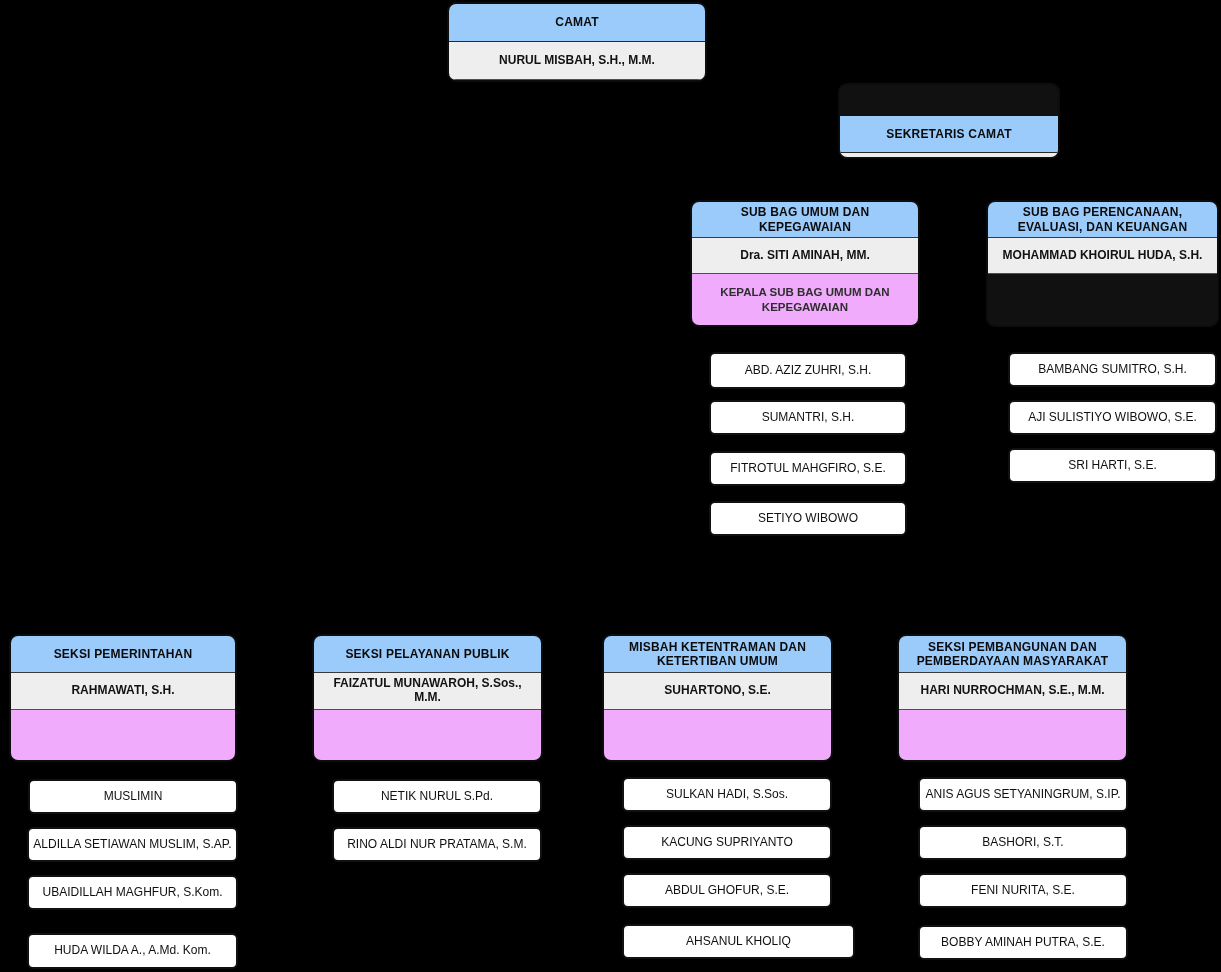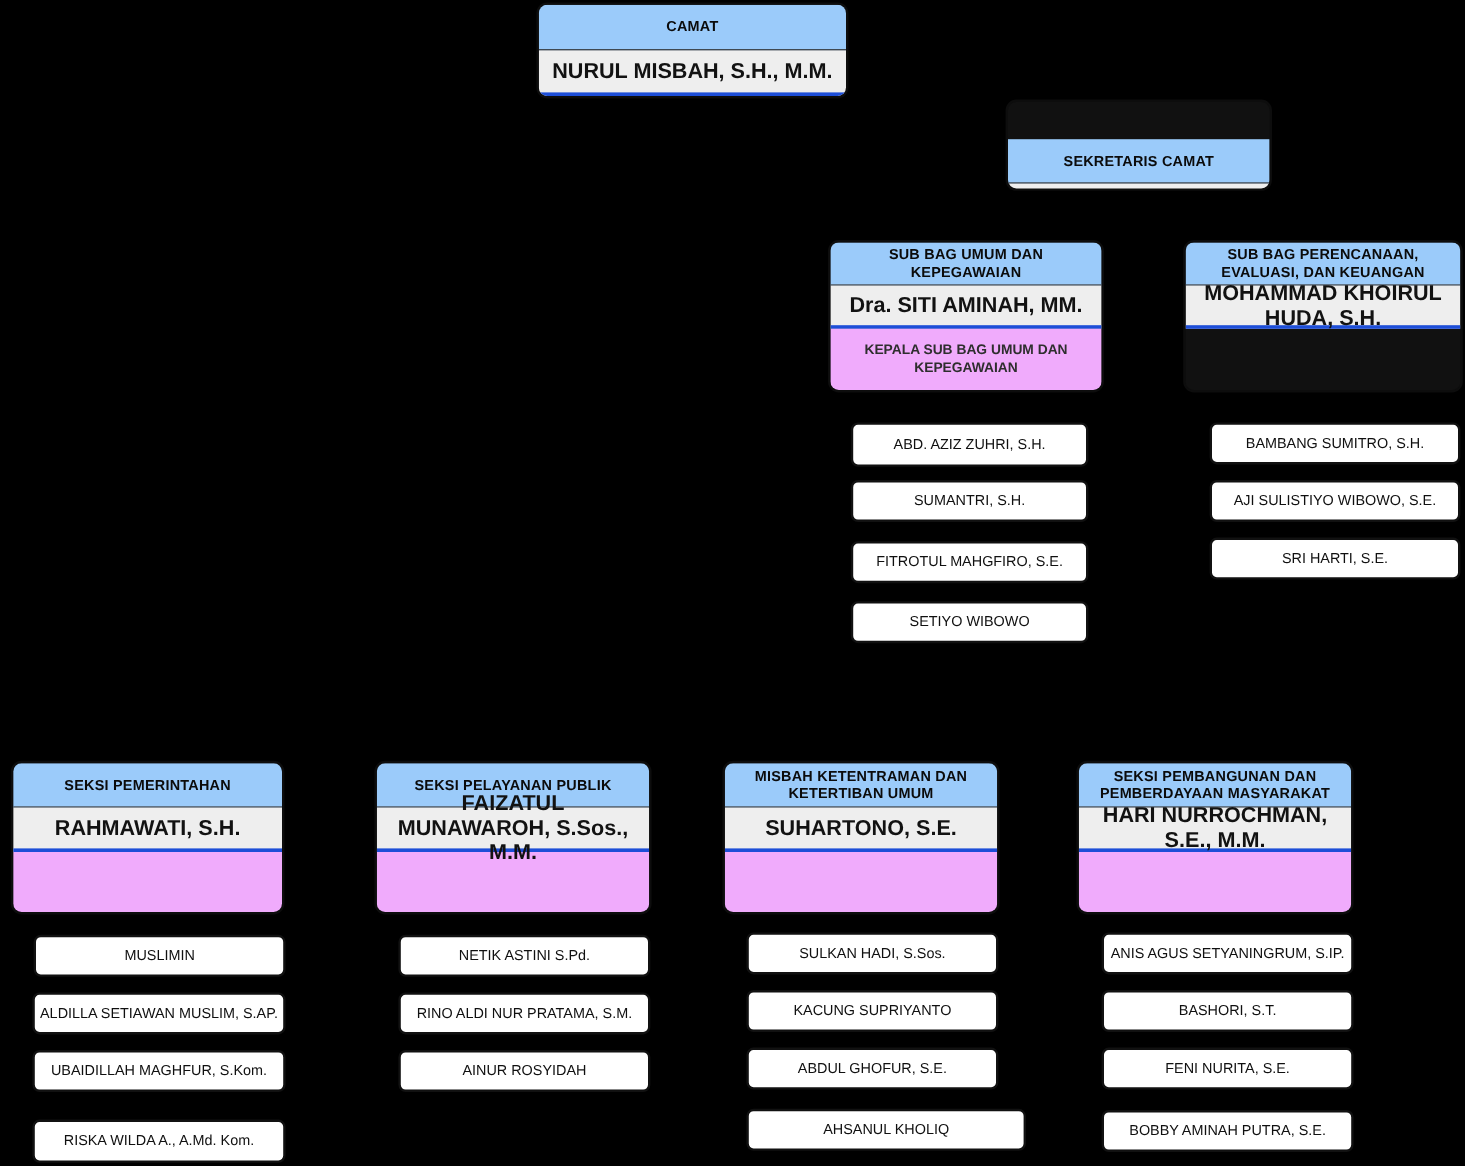--- a/index.html
+++ b/index.html
@@ -47,29 +47,29 @@
     align-items: center;
     justify-content: center;
     box-sizing: border-box;
     padding: 3px 6px;
     border-bottom: 1px solid #3a3a3a;
   }
   .unit .u-name {
     background: #eeeeee;
     color: #121212;
     font-weight: bold;
-    font-size: 18px;
+    font-size: 12px;
     line-height: 1.15;
     text-align: center;
     display: flex;
     align-items: center;
     justify-content: center;
     box-sizing: border-box;
     padding: 3px 5px;
-    border-bottom: 3px solid #1d4ed8;
+    border-bottom: 1px solid #1d4ed8;
   }
   .unit .u-role {
     background: #f0abfc;
     color: #2e2e2e;
     font-weight: bold;
     font-size: 11.5px;
     line-height: 1.22;
     text-align: center;
     display: flex;
     align-items: center;
@@ -154,25 +154,24 @@
 
   <div class="unit" style="left:897px; top:634px; width:231px; height:128px;">
     <div class="u-title" style="height:37px;">SEKSI PEMBANGUNAN DAN PEMBERDAYAAN MASYARAKAT</div>
     <div class="u-name" style="height:37px;">HARI NURROCHMAN, S.E., M.M.</div>
     <div class="u-role" style="height:50px;"></div>
   </div>
 
   <div class="staff" style="left:28px; top:779px; width:210px; height:35px;">MUSLIMIN</div>
   <div class="staff" style="left:27px; top:827px; width:211px; height:35px;">ALDILLA SETIAWAN MUSLIM, S.AP.</div>
   <div class="staff" style="left:27px; top:875px; width:211px; height:35px;">UBAIDILLAH MAGHFUR, S.Kom.</div>
-  <div class="staff" style="left:27px; top:933px; width:211px; height:36px;">RISKA WILDA A., A.Md. Kom.</div>
+  <div class="staff" style="left:27px; top:933px; width:211px; height:36px;">HUDA WILDA A., A.Md. Kom.</div>
 
-  <div class="staff" style="left:332px; top:779px; width:210px; height:35px;">NETIK ASTINI S.Pd.</div>
+  <div class="staff" style="left:332px; top:779px; width:210px; height:35px;">NETIK NURUL S.Pd.</div>
   <div class="staff" style="left:332px; top:827px; width:210px; height:35px;">RINO ALDI NUR PRATAMA, S.M.</div>
-  <div class="staff" style="left:332px; top:875px; width:210px; height:35px;">AINUR ROSYIDAH</div>
 
   <div class="staff" style="left:622px; top:777px; width:210px; height:35px;">SULKAN HADI, S.Sos.</div>
   <div class="staff" style="left:622px; top:825px; width:210px; height:35px;">KACUNG SUPRIYANTO</div>
   <div class="staff" style="left:622px; top:873px; width:210px; height:35px;">ABDUL GHOFUR, S.E.</div>
   <div class="staff" style="left:622px; top:924px; width:233px; height:35px;">AHSANUL KHOLIQ</div>
 
   <div class="staff" style="left:918px; top:777px; width:210px; height:35px;">ANIS AGUS SETYANINGRUM, S.IP.</div>
   <div class="staff" style="left:918px; top:825px; width:210px; height:35px;">BASHORI, S.T.</div>
   <div class="staff" style="left:918px; top:873px; width:210px; height:35px;">FENI NURITA, S.E.</div>
   <div class="staff" style="left:918px; top:925px; width:210px; height:35px;">BOBBY AMINAH PUTRA, S.E.</div>

